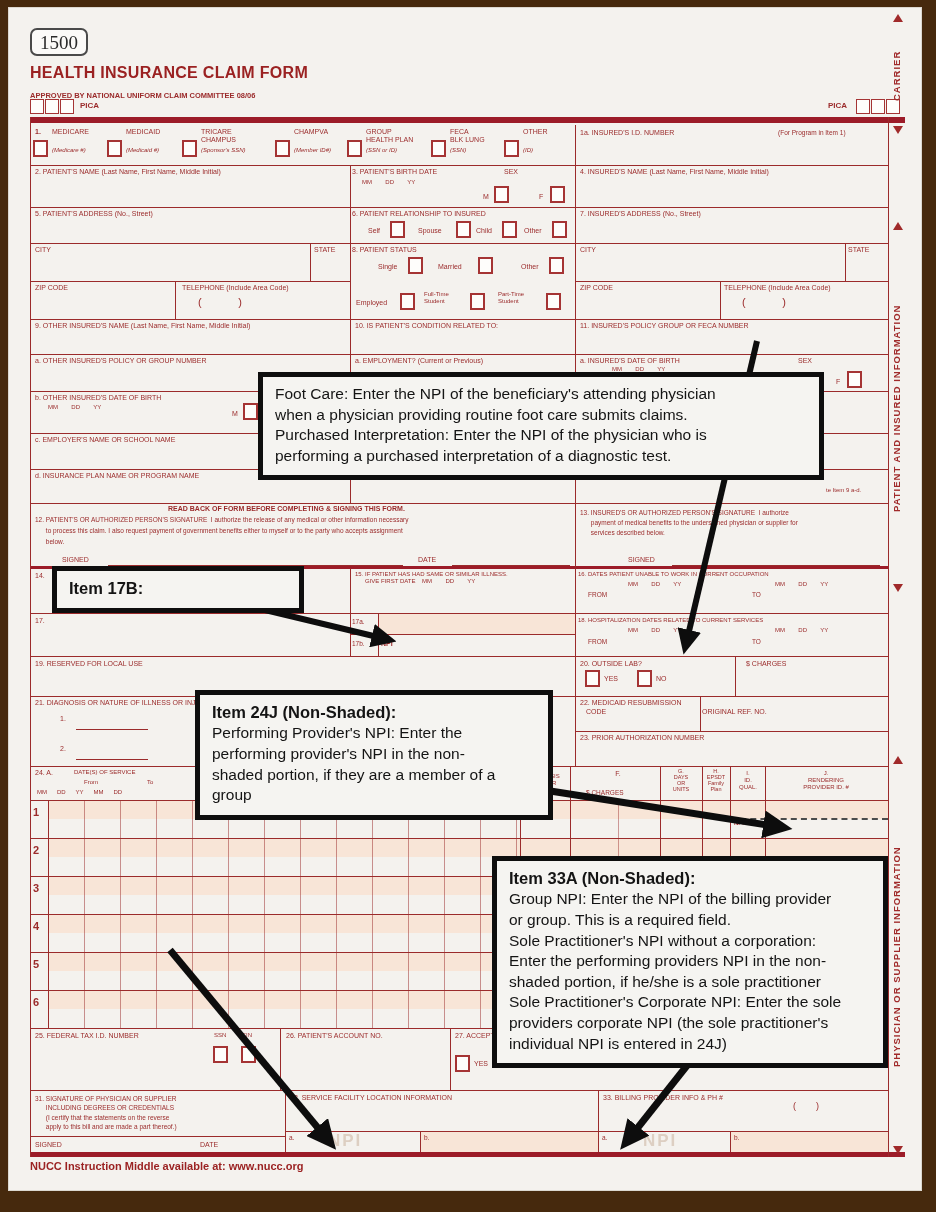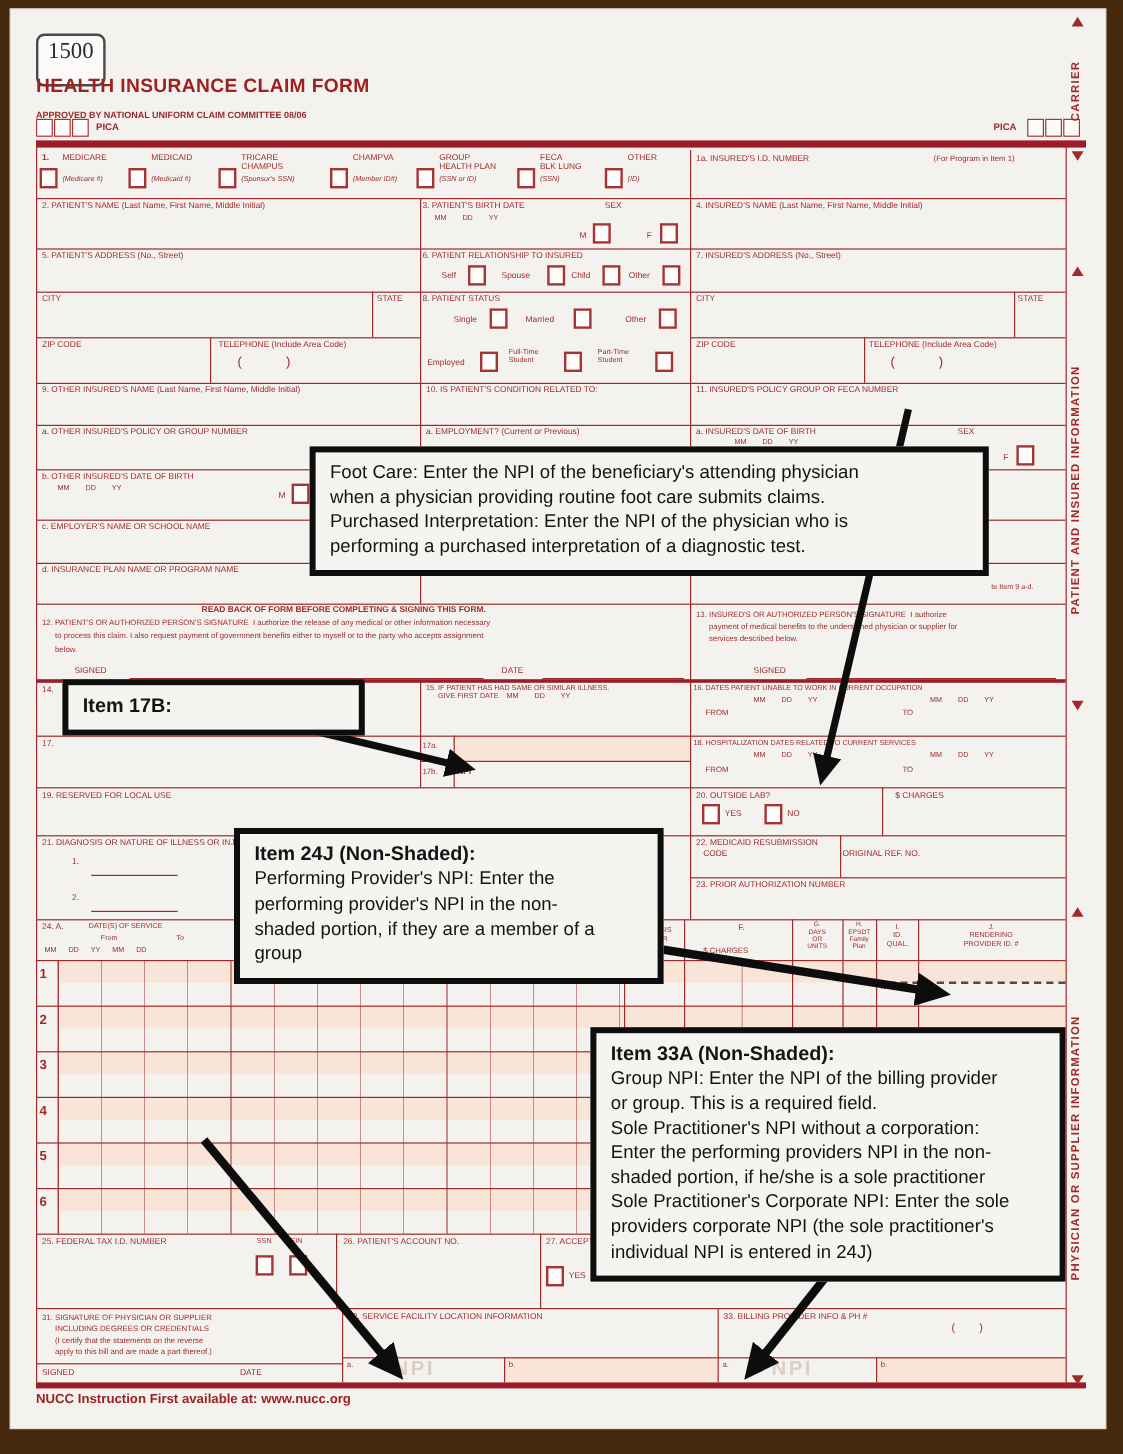--- a/index.html
+++ b/index.html
@@ -24,21 +24,21 @@
   .dash{position:absolute;border-top:2px dashed #4c4c4c;z-index:4}
   .callout{position:absolute;background:#f5f4f1;border:5px solid #0e0e0e;padding:7px 12px 9px;z-index:30;color:#141414}
   .callout .t{font-weight:bold;font-size:16.5px;line-height:1.3;white-space:pre}
   .callout .bd{font-size:15.5px;line-height:1.33;white-space:pre}
   .vert{position:absolute;writing-mode:vertical-rl;transform:rotate(180deg);color:#a02a2a;font-weight:bold;font-size:9.5px;letter-spacing:1px;z-index:4;white-space:pre;text-align:center}
   .tri{position:absolute;width:0;height:0;z-index:4}
   .tri.up{border-left:5px solid transparent;border-right:5px solid transparent;border-bottom:8px solid #a02a2a}
   .tri.dn{border-left:5px solid transparent;border-right:5px solid transparent;border-top:8px solid #a02a2a}
   .arrows{position:absolute;left:0;top:0;z-index:20;pointer-events:none}
   .wm{position:absolute;color:#ddcfc2;font-weight:bold;font-size:17px;letter-spacing:2px;z-index:2}
-  #f1500{position:absolute;left:30px;top:28px;width:58px;height:44px;border:2px solid #4a4a4a;border-radius:7px;color:#2b2b2b;font-size:19px;font-family:"Liberation Serif",serif;text-align:center;line-height:25px;z-index:4;background:#fbfaf8}
+  #f1500{position:absolute;left:30px;top:28px;width:58px;height:28px;border:2px solid #4a4a4a;border-radius:7px;color:#2b2b2b;font-size:19px;font-family:"Liberation Serif",serif;text-align:center;line-height:25px;z-index:4;background:#fbfaf8}
   .title{position:absolute;left:30px;top:64px;color:#9b2222;font-size:16px;font-weight:bold;letter-spacing:.3px;z-index:4}
   .foot{position:absolute;color:#9b2222;font-weight:bold;font-size:11px;z-index:4;white-space:pre}
 </style>
 </head>
 <body>
 
 <div id="page">
   <div id="paper"></div>
 
   <div id="f1500">1500</div>
@@ -382,14 +382,14 @@
     <div class="bd">Group NPI: Enter the NPI of the billing provider
 or group. This is a required field.
 Sole Practitioner's NPI without a corporation:
 Enter the performing providers NPI in the non-
 shaded portion, if he/she is a sole practitioner
 Sole Practitioner's Corporate NPI: Enter the sole
 providers corporate NPI (the sole practitioner's
 individual NPI is entered in 24J)</div>
   </div>
 
-  <div class="foot" style="left:30px;top:1160px">NUCC Instruction First available at: www.nucc.org</div>
+  <div class="foot" style="left:30px;top:1160px">NUCC Instruction Middle available at: www.nucc.org</div>
 </div>
 
 </body></html>

